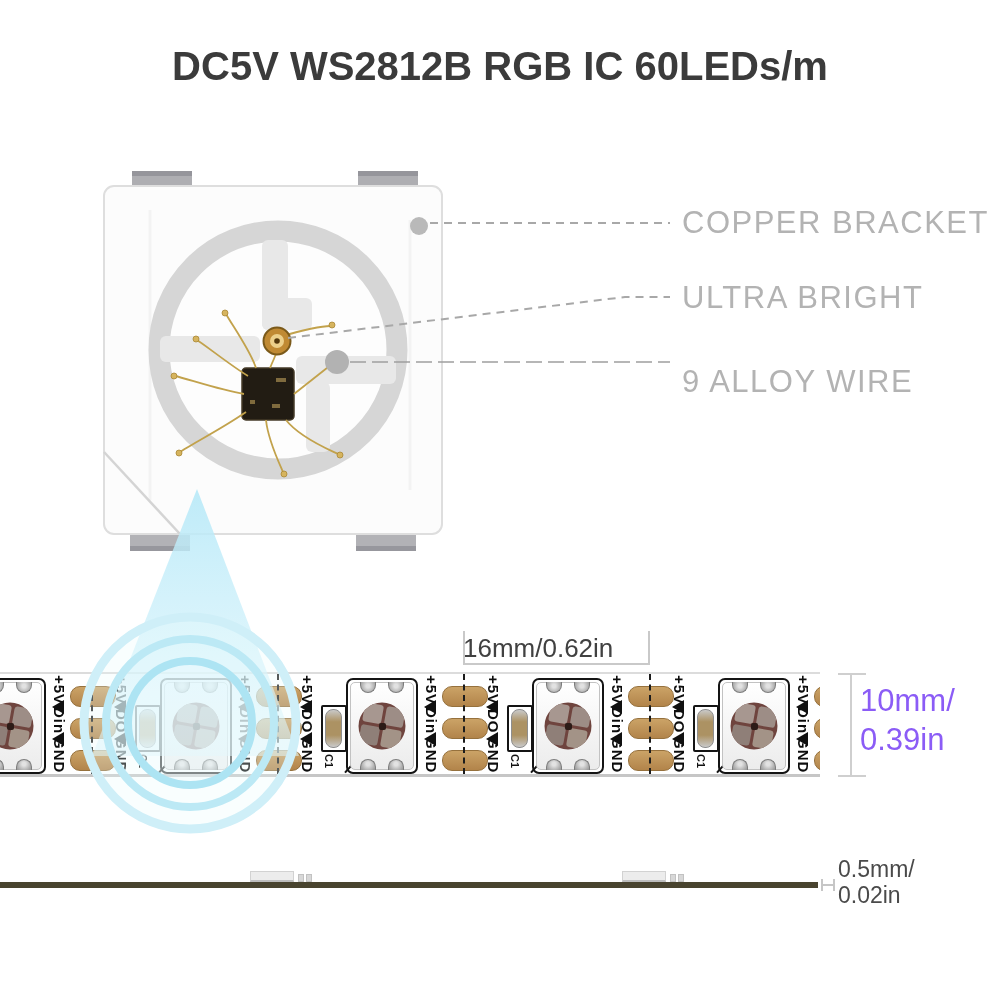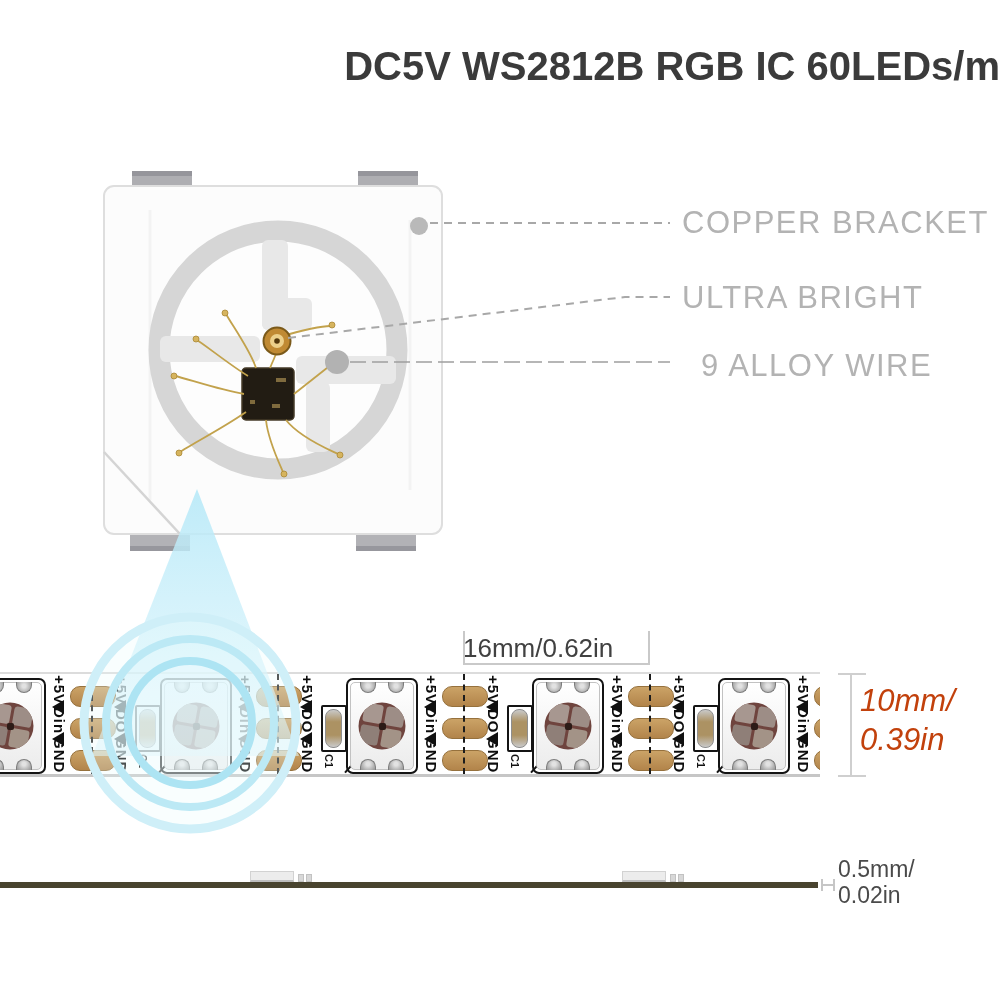--- a/index.html
+++ b/index.html
@@ -1,30 +1,30 @@
 <!DOCTYPE html>
 <html><head>
 <meta charset="utf-8">
 <style>
   * { margin:0; padding:0; box-sizing:border-box; }
   html,body { background:#ffffff; }
   body { font-family:"Liberation Sans", sans-serif; }
   .canvas { position:relative; width:1000px; height:1000px; background:#fff; overflow:hidden; }
 
   
-  .title { position:absolute; top:44px; left:0; width:1000px; text-align:right;
+  .title { position:absolute; top:44px; left:0; width:1000px; text-align:center;
            font-size:40px; font-weight:bold; color:#3b3b3b; letter-spacing:0px; }
 
   
   .chip-svg { position:absolute; left:80px; top:150px; }
 
   
   .leader-svg { position:absolute; left:280px; top:200px; }
   .callout { position:absolute; left:682px; font-size:31px; color:#b3b3b3; letter-spacing:1.5px; white-space:nowrap; }
-  .co1 { top:205px; } .co2 { top:280px; } .co3 { top:348px;margin-left:19px; }
+  .co1 { top:205px; } .co2 { top:280px; } .co3 { top:364px; }
 
   
   .strip { position:absolute; left:0; top:672px; width:820px; height:105px; background:#fff;
            border-top:2px solid #dcdcdc; border-bottom:3px solid #c6c6c6; overflow:hidden; }
   .unit { position:absolute; top:0; width:200px; height:100px; }
   .pincol { position:absolute; top:0; height:100px; width:22px; display:flex; flex-direction:column;
             justify-content:space-between; align-items:center; padding:1px 0; }
   .pincol span { writing-mode:vertical-rl; text-orientation:mixed; font-size:15px; font-weight:bold;
                  color:#0d0d0d; letter-spacing:1px; line-height:1; }
   .pl { left:2px; } .pr { left:126px; }
@@ -67,21 +67,21 @@
   .p1 { top:12px; } .p2 { top:44px; } .p3 { top:76px; }
   .cutline { position:absolute; left:169px; top:0; height:100px; border-left:2px dashed #1c1c1c; }
 
   
   .zoom-svg { position:absolute; left:0; top:0; pointer-events:none; }
 
   
   .dimline { position:absolute; background:#c9c9c9; }
   .dim-pitch-label { position:absolute; left:463px; top:633px; width:187px; text-align:left;
                      font-size:26px; color:#414141; }
-  .dim-width-label { position:absolute; left:860px; top:681px; font-size:31px; line-height:39px; color:#c2410c;font-style:italic; }
+  .dim-width-label { position:absolute; left:860px; top:681px; font-size:31px; line-height:39px; color:#8b5cf6; }
   .dim-thick-label { position:absolute; left:838px; top:856px; font-size:23px; line-height:26px; color:#4a4a4a; }
 
   
   .sideview-bar { position:absolute; left:0; top:882px; width:818px; height:6px; background:#49442f; }
   .sideled { position:absolute; top:869px; width:64px; height:13px; }
   .sideled .body { position:absolute; left:0; top:2px; width:44px; height:11px; background:#ececec;
                    border:1px solid #d2d2d2; border-bottom:2px solid #bdbdbd; }
   .sideled .bump { position:absolute; top:5px; width:6px; height:8px; background:#d8d8d8; border:1px solid #c2c2c2; }
   .b1 { left:48px; } .b2 { left:56px; }
   .ibeam-t { position:absolute; background:#c6c6c6; }

